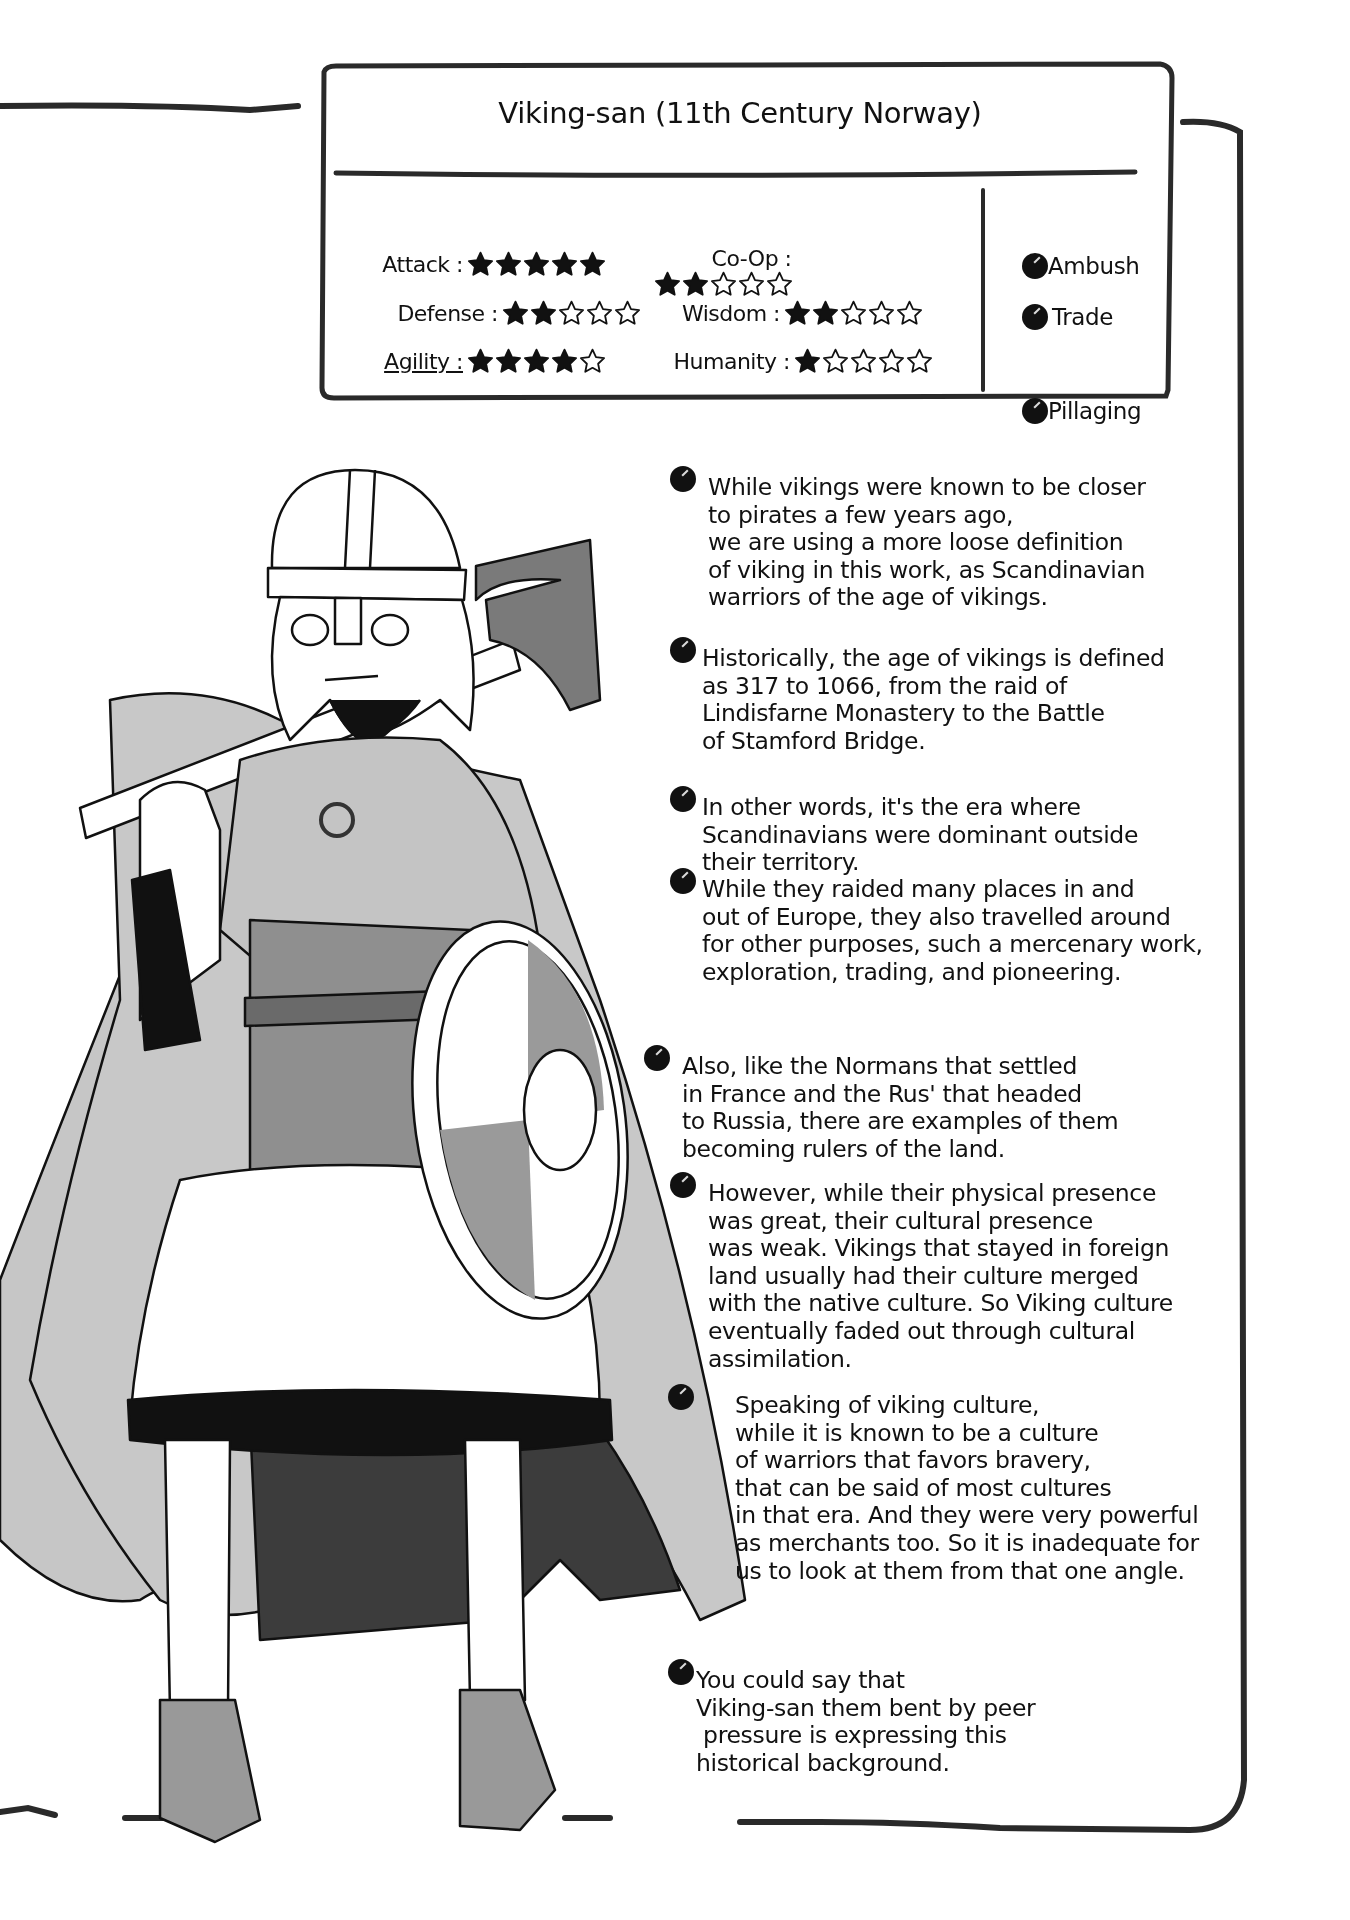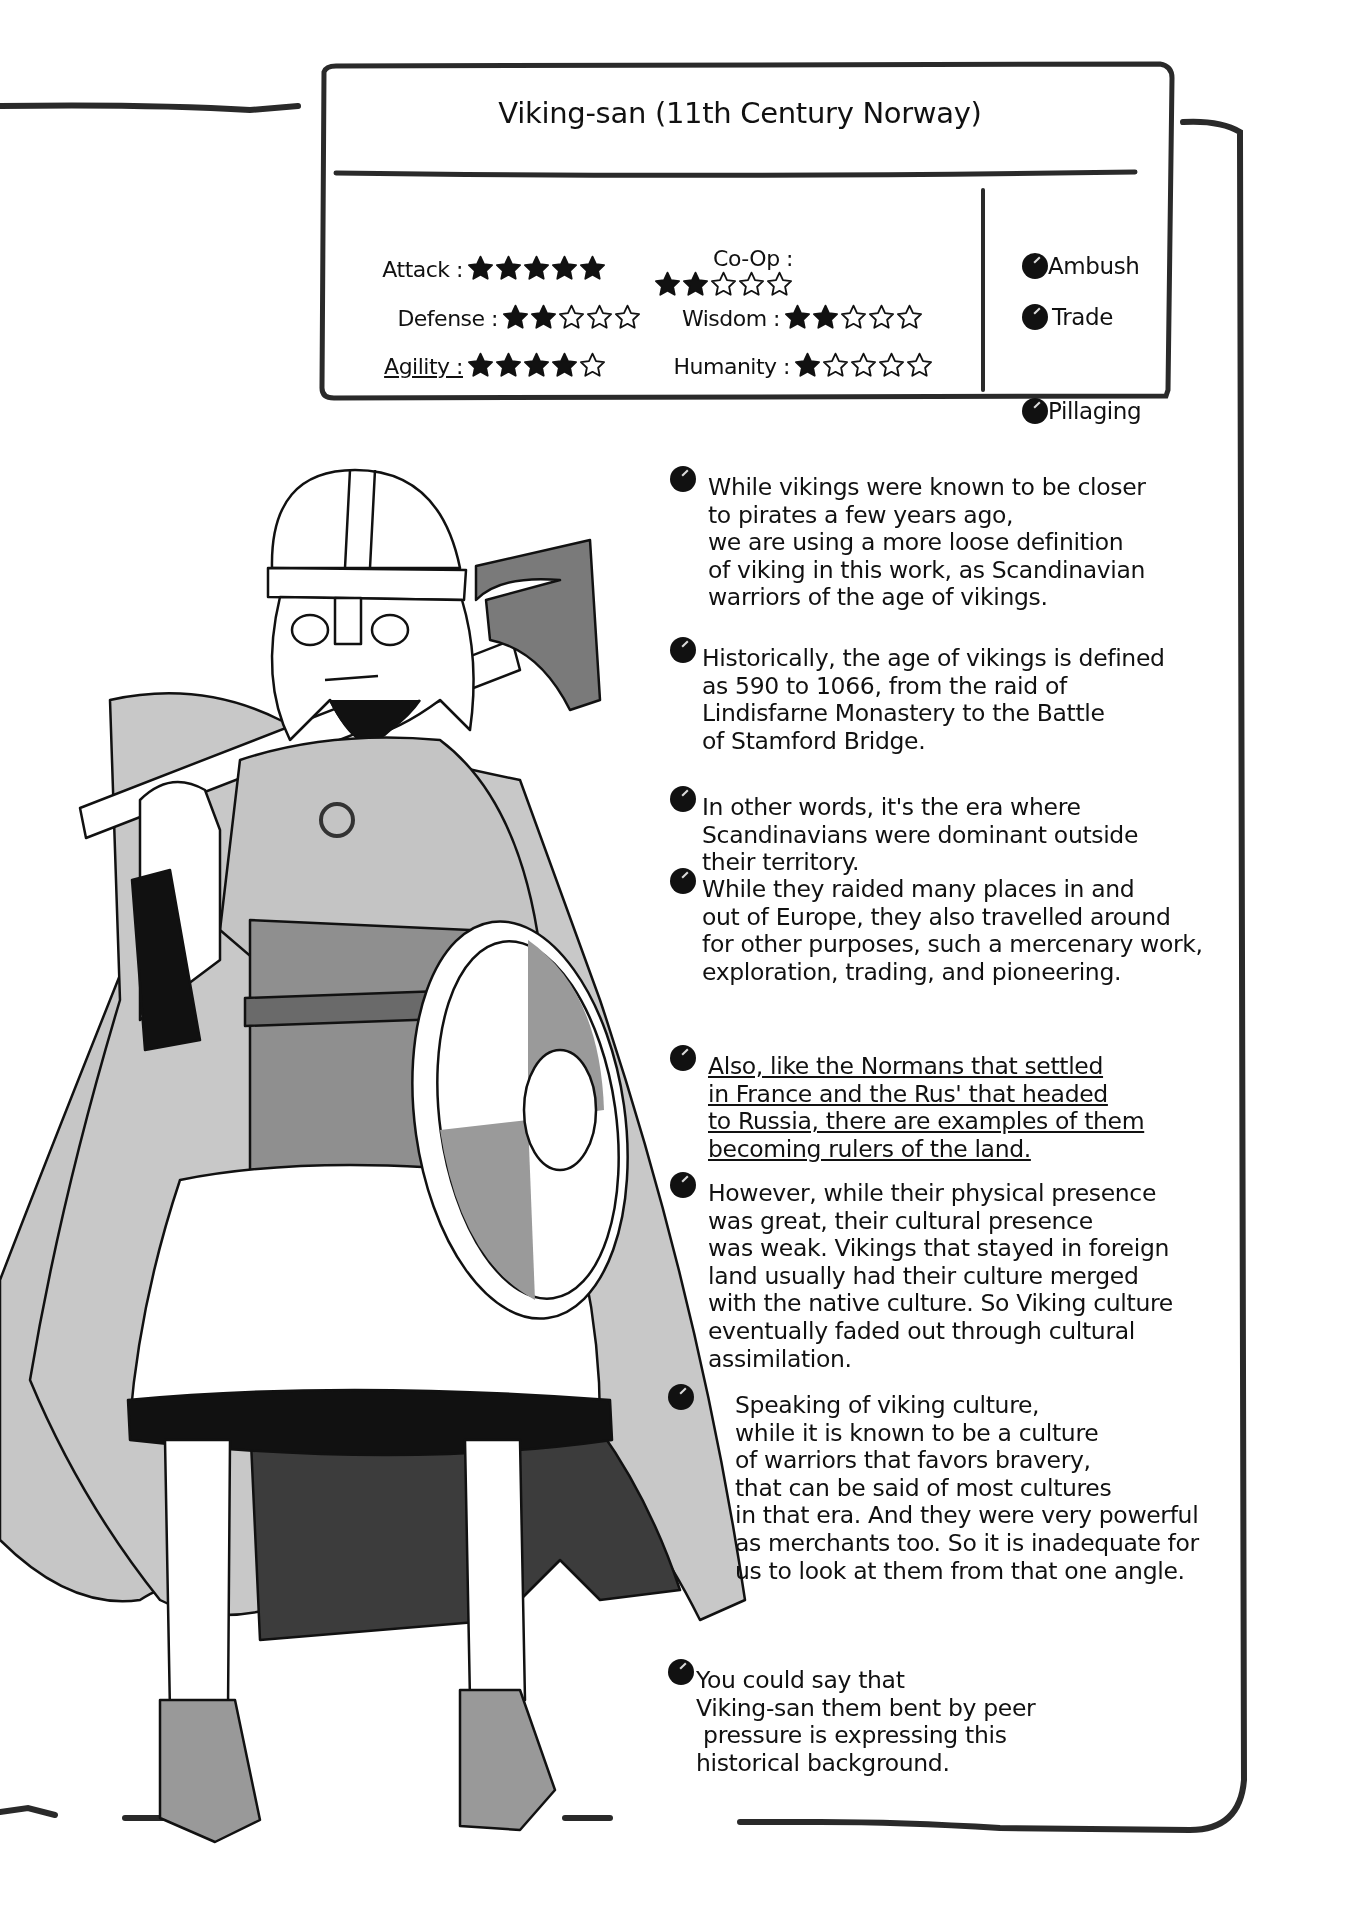--- a/index.html
+++ b/index.html
@@ -7,21 +7,21 @@
     body { position: relative; font-family: "DejaVu Sans", sans-serif; color: #111; }
 
     .page-art { position: absolute; left: 0; top: 0; width: 1350px; height: 1920px; }
 
     
     .card-title {
       position: absolute; left: 440px; top: 96px; width: 600px; text-align: center;
       font-size: 29px; letter-spacing: -0.3px; color: #111;
     }
     .stat {
-      position: absolute; display: flex; align-items: flex-end; height: 36px;
+      position: absolute; display: flex; align-items: center; height: 36px;
       font-size: 22px; letter-spacing: -0.5px;
     }
     .stat .lbl { text-align: right; white-space: nowrap; }
     .stat .stars { display: flex; gap: 1px; margin-left: 4px; }
     .star { width: 27px; height: 27px; display: inline-block; }
     .trait {
       position: absolute; left: 1022px; display: flex; align-items: center; gap: 0;
       font-size: 23px; letter-spacing: -0.4px;
     }
     .dot {
@@ -258,38 +258,38 @@
     <span class="dot" style="margin-right:12px"></span>
     <span class="txt">While vikings were known to be closer
 to pirates a few years ago,
 we are using a more loose definition
 of viking in this work, as Scandinavian
 warriors of the age of vikings.</span>
   </div>
   <div class="note" style="left:670px; top:635px;">
     <span class="dot"></span>
     <span class="txt">Historically, the age of vikings is defined
-as 590 to 1066, from the raid of
+as 317 to 1066, from the raid of
 Lindisfarne Monastery to the Battle
 of Stamford Bridge.</span>
   </div>
   <div class="note" style="left:670px; top:784px;">
     <span class="dot"></span>
     <span class="txt">In other words, it's the era where
 Scandinavians were dominant outside
 their territory.</span>
   </div>
   <div class="note" style="left:670px; top:866px;">
     <span class="dot"></span>
     <span class="txt">While they raided many places in and
 out of Europe, they also travelled around
 for other purposes, such a mercenary work,
 exploration, trading, and pioneering.</span>
   </div>
-  <div class="note" style="left:670px; top:1043px;text-decoration:underline;">
+  <div class="note" style="left:644px; top:1043px;">
     <span class="dot" style="margin-right:12px"></span>
     <span class="txt">Also, like the Normans that settled
 in France and the Rus' that headed
 to Russia, there are examples of them
 becoming rulers of the land.</span>
   </div>
   <div class="note" style="left:670px; top:1170px;">
     <span class="dot" style="margin-right:12px"></span>
     <span class="txt">However, while their physical presence
 was great, their cultural presence

